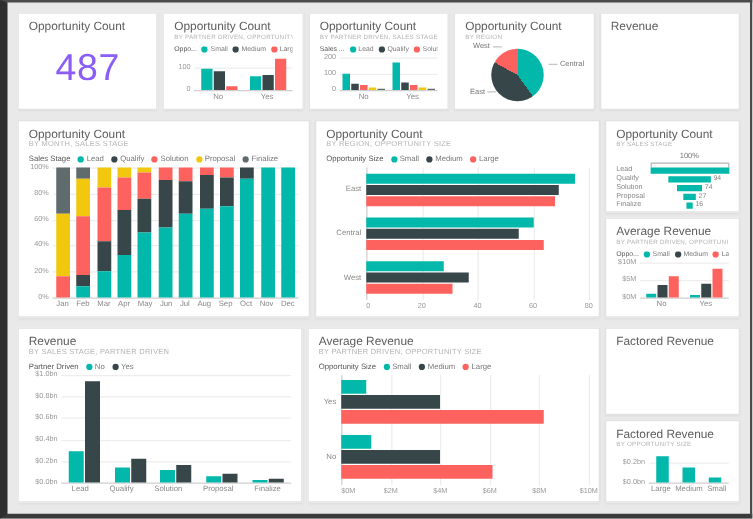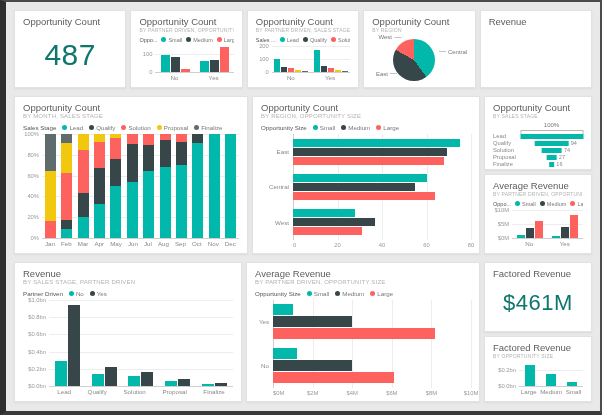--- a/index.html
+++ b/index.html
@@ -64,21 +64,21 @@
   .fb{position:absolute;top:1px;height:3px;border-top:1px solid #b5b5b5;left:50%;transform:translateX(-50%)}
   .fb i{position:absolute;top:0;width:1px;height:3px;background:#b5b5b5}
   .fb i.l{left:0}.fb i.r{right:0}
   .ftxt{position:absolute;left:0;right:0;text-align:center;font-size:6px;color:#777;top:0;line-height:7px}
   
   .pplot{flex:1;position:relative;min-height:0;margin-top:1px}
   .pcircle{position:absolute;border-radius:50%}
   .plabel{position:absolute;display:flex;align-items:center;gap:2px;font-size:6px;color:#777;white-space:nowrap}
   .pline{width:7px;height:1px;background:#c4c4c4;flex:none}
   
-  .cardv{flex:1;display:flex;align-items:center;justify-content:center;color:#0f766e;letter-spacing:.5px}
+  .cardv{flex:1;display:flex;align-items:center;justify-content:center;color:#8b5cf6;letter-spacing:.5px}
   .big .cardv{font-size:30px}
   .mid .cardv{font-size:27px}
   .sm .cardv{font-size:22px}
 </style>
 </head>
 <body>
 
 <div class="page">
   <div class="row row1">
     <div class="tile card big" id="t1">
@@ -657,21 +657,20 @@
           <div class="hxl" style="left: 60%;">$6M</div>
           <div class="hxl" style="left: 80%;">$8M</div>
           <div class="hxl" style="left: 100%;">$10M</div>
         </div>
       </div>
     <div class="colstack">
       <div class="tile card sm" id="b3">
           <div class="hdr">
             <div class="t">Factored Revenue</div>
           </div>
-          <div class="cardv">$461M</div>
         </div>
       <div class="tile narrow" id="b4" style="--yw: 26px; --bw: 10px;">
           <div class="hdr">
             <div class="t">Factored Revenue</div>
             <div class="s">BY OPPORTUNITY SIZE</div>
           </div>
           <div class="area">
             <div class="yax">
               <div class="ytl" style="top: 33.3333%;">$0.2bn</div>
               <div class="ytl" style="top: 100%;">$0.0bn</div>

